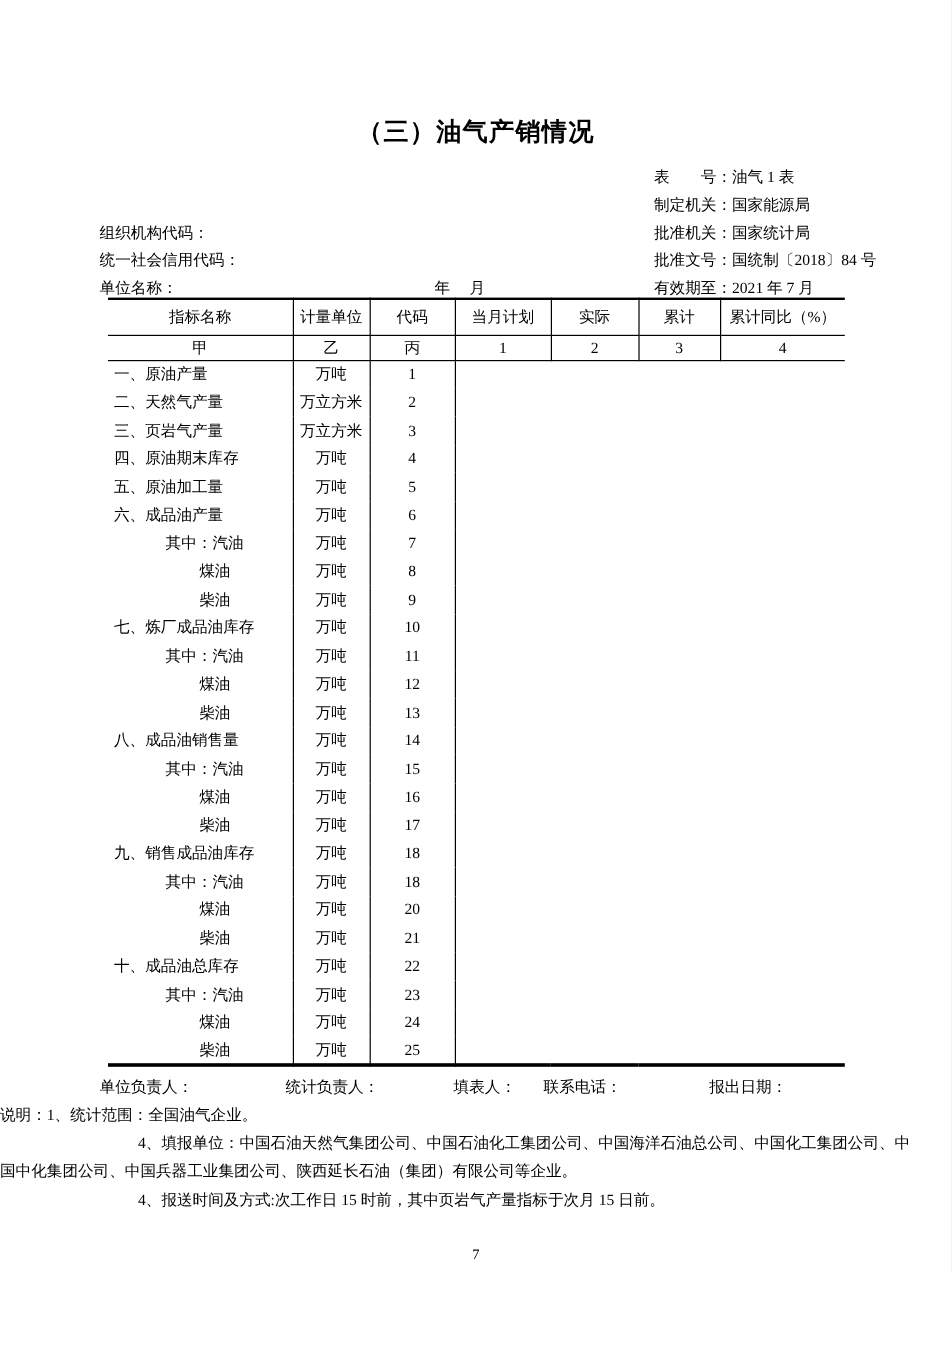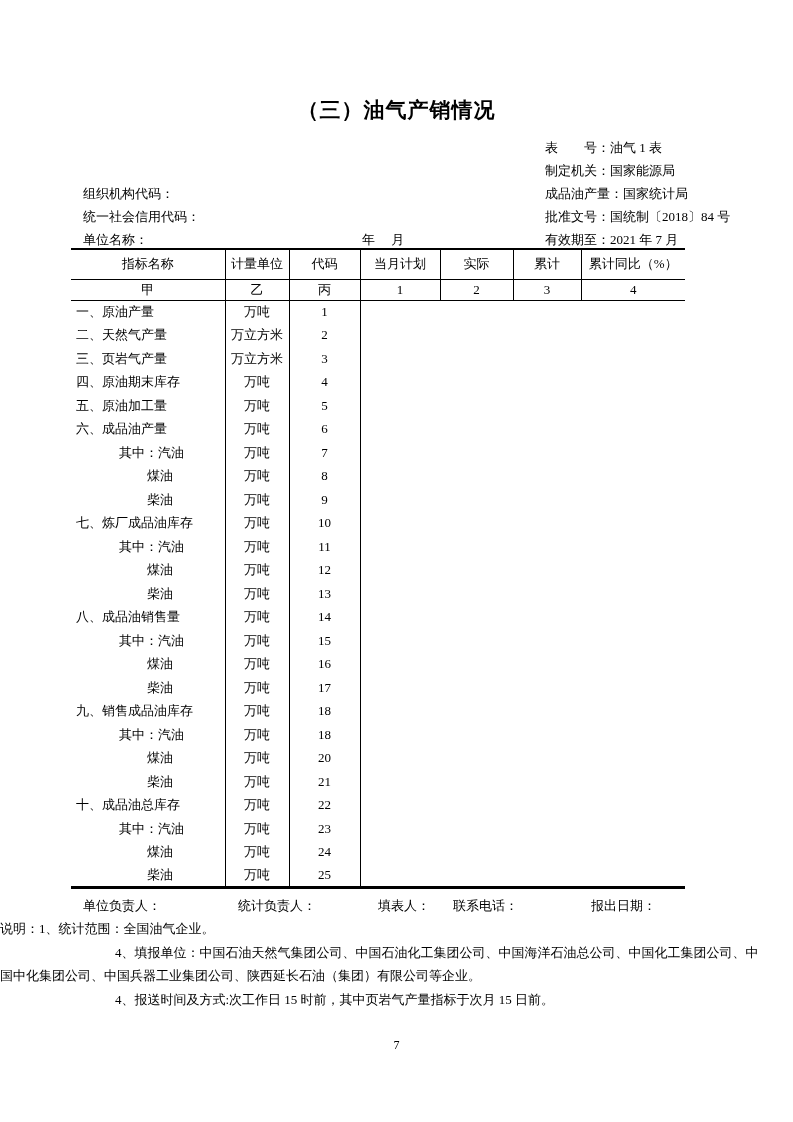--- a/index.html
+++ b/index.html
@@ -41,21 +41,21 @@
   }
   .period {
     position: absolute;
     left: 362px;
     top: 228px;
     line-height: 23px;
     white-space: nowrap;
   }
   table.form {
     position: absolute;
-    left: 71px;
+    left: 90px;
     top: 248px;
     width: 614px;
     border-collapse: collapse;
     table-layout: fixed;
     border-top: 2px solid #000;
     border-bottom: 3px solid #000;
     font-size: 13px;
   }
   table.form thead tr.labels { height: 30px; }
   table.form thead tr.codes { height: 21px; }
@@ -119,21 +119,21 @@
 </head>
 <body>
 
 <div class="page">
 
   <div class="title">（三）油气产销情况</div>
 
   <div class="meta-right">
     <div><span>表　　号：</span><span>油气 1 表</span></div>
     <div><span>制定机关：</span><span>国家能源局</span></div>
-    <div><span>成品油产量：</span><span>国家统计局</span></div>
+    <div><span>批准机关：</span><span>国家统计局</span></div>
     <div><span>批准文号：</span><span>国统制〔2018〕84 号</span></div>
     <div><span>有效期至：</span><span>2021 年 7 月</span></div>
   </div>
 
   <div class="meta-left">
     <div>组织机构代码：</div>
     <div>统一社会信用代码：</div>
     <div>单位名称：</div>
   </div>
 

